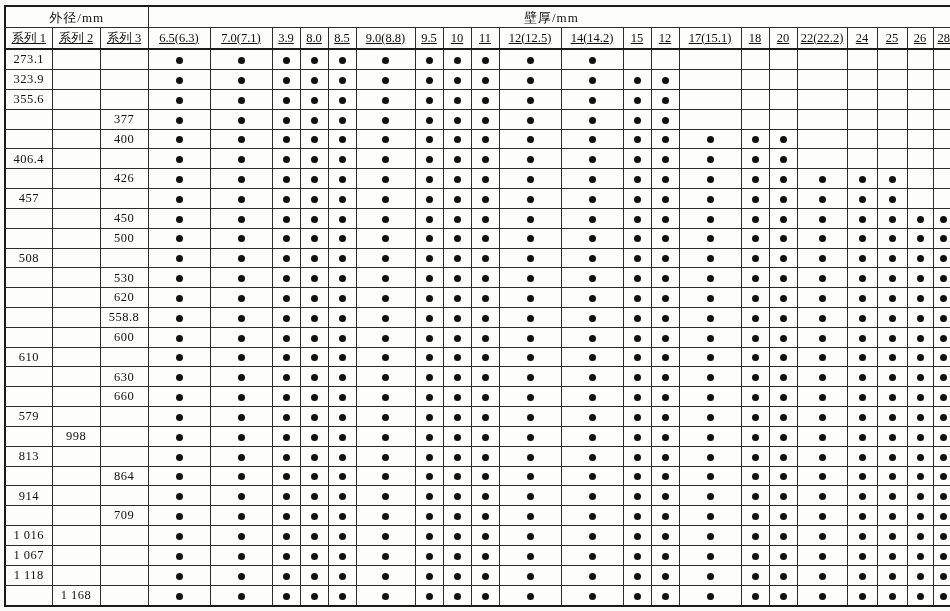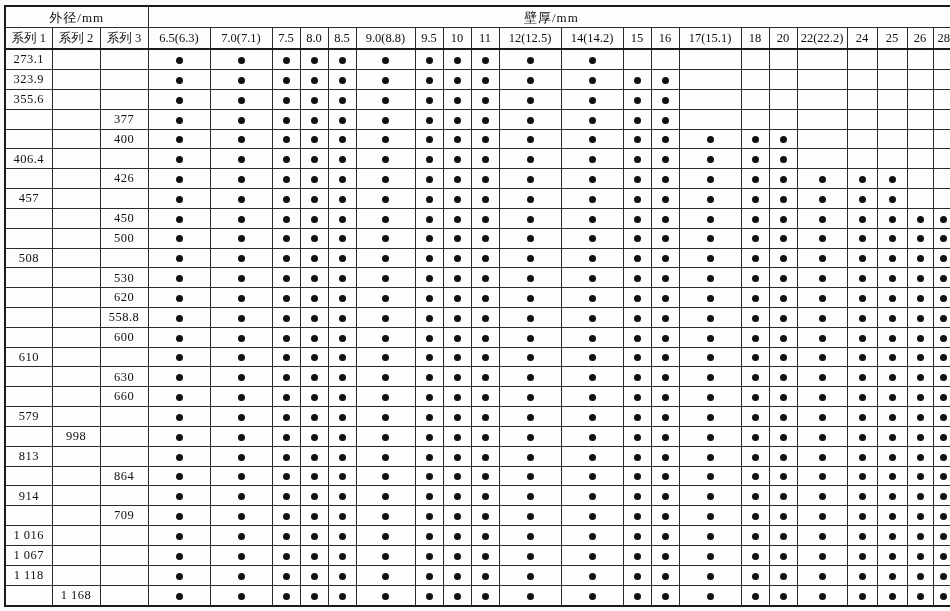--- a/index.html
+++ b/index.html
@@ -43,20 +43,21 @@
     border: 2px solid #1a1a1a;
   }
   thead tr.group-row th {
     height: 20px;
     font-size: 13px;
     letter-spacing: 1px;
   }
   thead tr.sub-row th {
     height: 20px;
     font-size: 12.5px;
+    text-decoration: underline;
   }
   thead tr.sub-row {
     border-bottom: 2px solid #1a1a1a;
   }
   th.wt-group {
     border-left: 2px solid #1a1a1a;
   }
   td.od-cell {
     font-size: 13px;
     letter-spacing: 0.5px;
@@ -108,31 +109,31 @@
       <tr class="group-row">
         <th colspan="3">外径/mm</th>
         <th colspan="21" class="wt-group">壁厚/mm</th>
       </tr>
       <tr class="sub-row" id="subheader-row">
           <th>系列 1</th>
           <th>系列 2</th>
           <th>系列 3</th>
           <th class="wt-first">6.5(6.3)</th>
           <th>7.0(7.1)</th>
-          <th>7.5</th>
+          <th>3.9</th>
           <th>8.0</th>
           <th>8.5</th>
           <th>9.0(8.8)</th>
           <th>9.5</th>
           <th>10</th>
           <th>11</th>
           <th>12(12.5)</th>
           <th>14(14.2)</th>
           <th>15</th>
-          <th>16</th>
+          <th>12</th>
           <th>17(15.1)</th>
           <th>18</th>
           <th>20</th>
           <th>22(22.2)</th>
           <th>24</th>
           <th>25</th>
           <th>26</th>
           <th>28</th>
         </tr>
     </thead>

